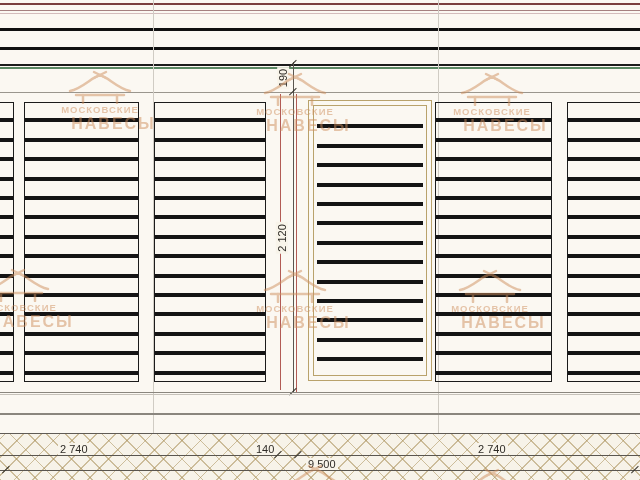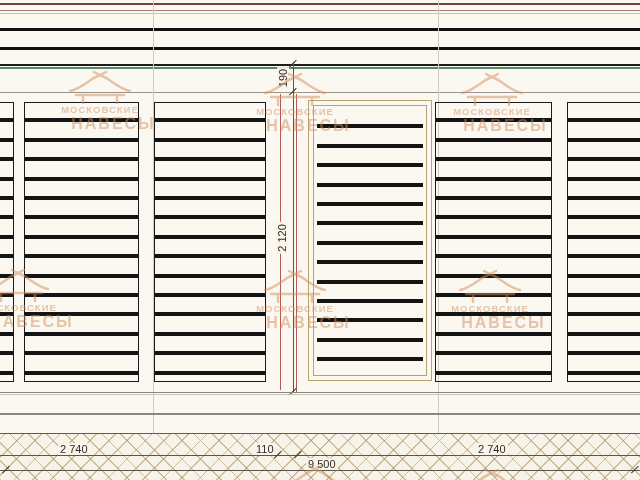--- a/index.html
+++ b/index.html
@@ -87,21 +87,21 @@
   <div class="hl" style="top:394px;height:1px;background:#c6c2ba;"></div>
   <div class="hl" style="top:413px;height:2px;background:#8a867e;"></div>
   <div class="hl" style="top:433px;height:1px;background:#5f5b55;"></div>
 
   <div class="hatch"></div>
 
   <div class="dimline" style="left:0;top:455px;width:640px;height:1px;"></div>
   <div class="tick" style="left:273px;top:454px;"></div>
   <div class="tick" style="left:293px;top:454px;"></div>
   <span class="dimtext" style="left:58px;top:443px;">2 740</span>
-  <span class="dimtext" style="left:254px;top:443px;">110</span>
+  <span class="dimtext" style="left:254px;top:443px;">140</span>
   <span class="dimtext" style="left:476px;top:443px;">2 740</span>
 
   <div class="dimline" style="left:0;top:470px;width:640px;height:1px;"></div>
   <div class="tick" style="left:1px;top:469px;"></div>
   <div class="tick" style="left:630px;top:469px;"></div>
   <span class="dimtext" style="left:306px;top:458px;">9 500</span>
 
   <div class="wm" style="left:35px;top:68px;">
     <svg width="64" height="36" viewBox="0 0 64 36" fill="none" stroke="#cf8f5e" stroke-width="2.5" stroke-linecap="round">
       <path d="M26 4 L38 10 M38 4 L26 10"></path>

